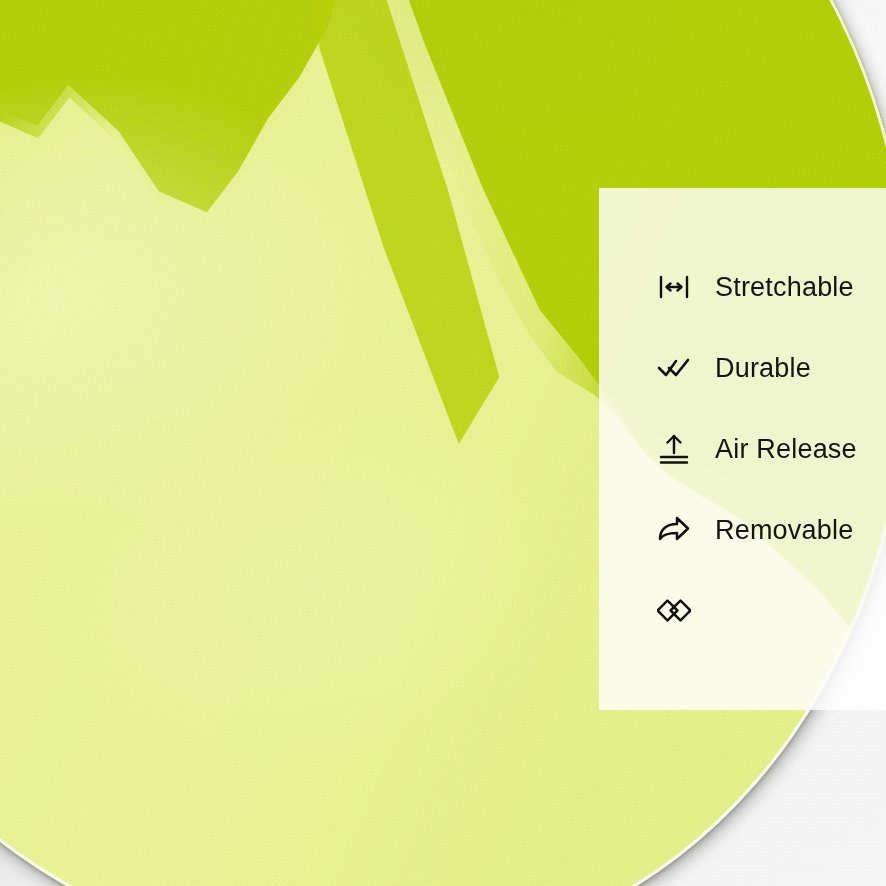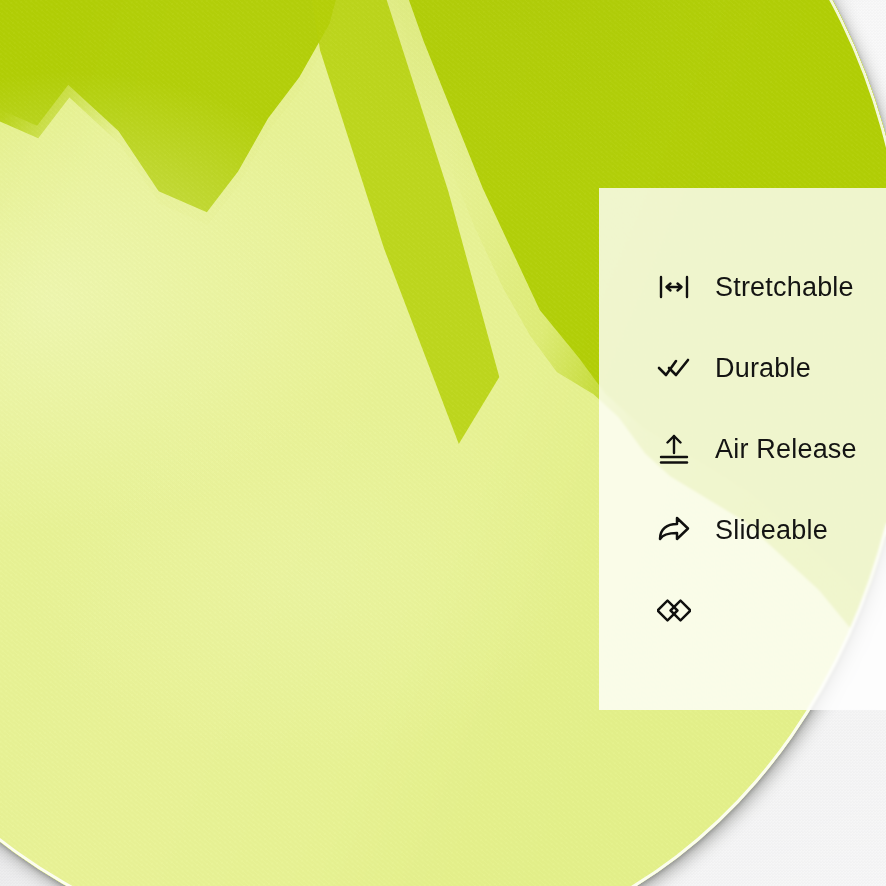--- a/index.html
+++ b/index.html
@@ -272,21 +272,21 @@
         <span class="feature-label">Air Release</span>
       </li>
 
       <li class="feature-row">
         <span class="feature-icon">
           <svg viewBox="0 0 34 34" fill="none" stroke="currentColor" stroke-width="2.5" stroke-linecap="round" stroke-linejoin="round" aria-hidden="true">
             <path d="M3 26 C3 16, 10 11, 20 11 L20 5 L31 15.5 L20 26 L20 20
                      C12 20, 6 21, 3 26 Z"></path>
           </svg>
         </span>
-        <span class="feature-label">Slideable</span>
+        <span class="feature-label">Removable</span>
       </li>
 
       <li class="feature-row">
         <span class="feature-icon">
           <svg viewBox="0 0 34 34" fill="none" stroke="currentColor" stroke-width="2.5" stroke-linejoin="round" aria-hidden="true">
             <rect x="3.5" y="9.5" width="14" height="14" transform="rotate(45 10.5 16.5)"></rect>
             <rect x="16.5" y="9.5" width="14" height="14" transform="rotate(45 23.5 16.5)"></rect>
           </svg>
         </span>
       </li>

